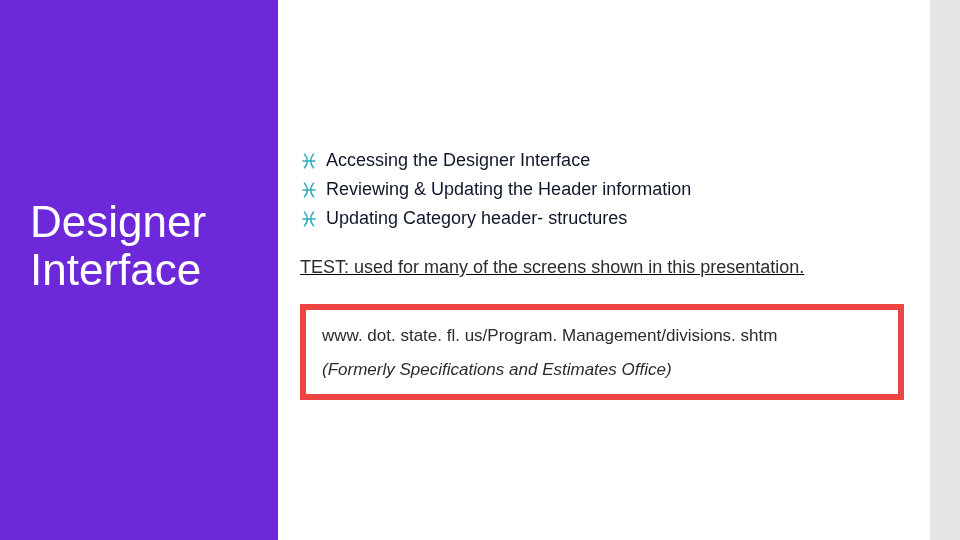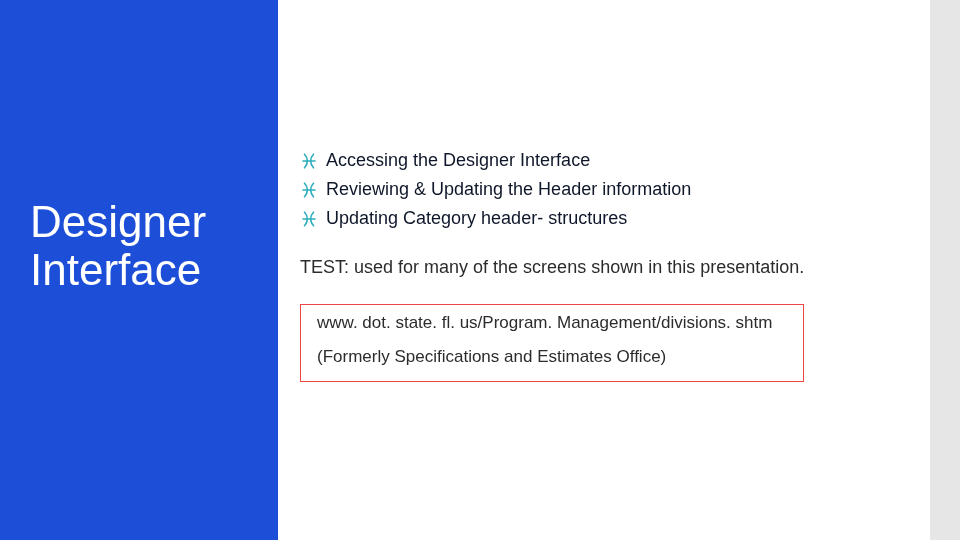--- a/index.html
+++ b/index.html
@@ -1,30 +1,30 @@
 <!DOCTYPE html>
 <html><head>
 <meta charset="utf-8">
 <style>
   * { margin: 0; padding: 0; box-sizing: border-box; }
   html, body { width: 960px; height: 540px; font-family: "Segoe UI", "Helvetica Neue", Arial, sans-serif; background: #fff; overflow: hidden; }
   .slide { position: relative; width: 960px; height: 540px; background: #fff; }
   .right-strip { position: absolute; top: 0; right: 0; width: 30px; height: 540px; background: #e6e6e6; }
-  .sidebar { position: absolute; top: 0; left: 0; width: 278px; height: 540px; background: #1d4ed8; }
+  .sidebar { position: absolute; top: 0; left: 0; width: 278px; height: 540px; background: #6d28d9; }
   .sidebar-title { position: absolute; left: 30px; top: 198px; width: 220px; color: #fff; font-size: 44px; line-height: 1.08; font-weight: 400; letter-spacing: 0px; }
   .content { position: absolute; left: 300px; top: 150px; width: 610px; }
   .bullet-list { list-style: none; }
   .bullet-list li { position: relative; padding-left: 26px; margin-bottom: 8px; font-size: 18px; color: #0f172a; font-weight: 500; }
   .bullet-list li .icon { position: absolute; left: 0; top: 2px; width: 18px; height: 18px; color: #2eadbd; }
-  .para { margin-top: 28px; }
+  .para { margin-top: 28px; text-decoration: underline; }
   .para p { font-size: 18px; color: #2c2c2c; margin-bottom: 10px; }
   .para p .run-head { font-weight: 500; }
-  .link-box { margin-top: 26px; border: 1px solid #ef4444; padding: 8px 16px 14px 16px; width: 504px; }
+  .link-box { margin-top: 26px; border: 6px solid #ef4444; padding: 16px 16px 14px 16px; width: 604px; }
   .link-box .url { font-size: 17px; color: #2c2c2c; font-weight: 500; }
-  .link-box .sub { margin-top: 14px; font-size: 17px; color: #2c2c2c; }
+  .link-box .sub { margin-top: 14px; font-size: 17px; color: #2c2c2c; font-style: italic; }
   
   svg.pisces-icon { display: block; }
 </style>
 </head>
 <body>
 
 <div class="slide">
   <div class="right-strip"></div>
 
   <div class="sidebar">

